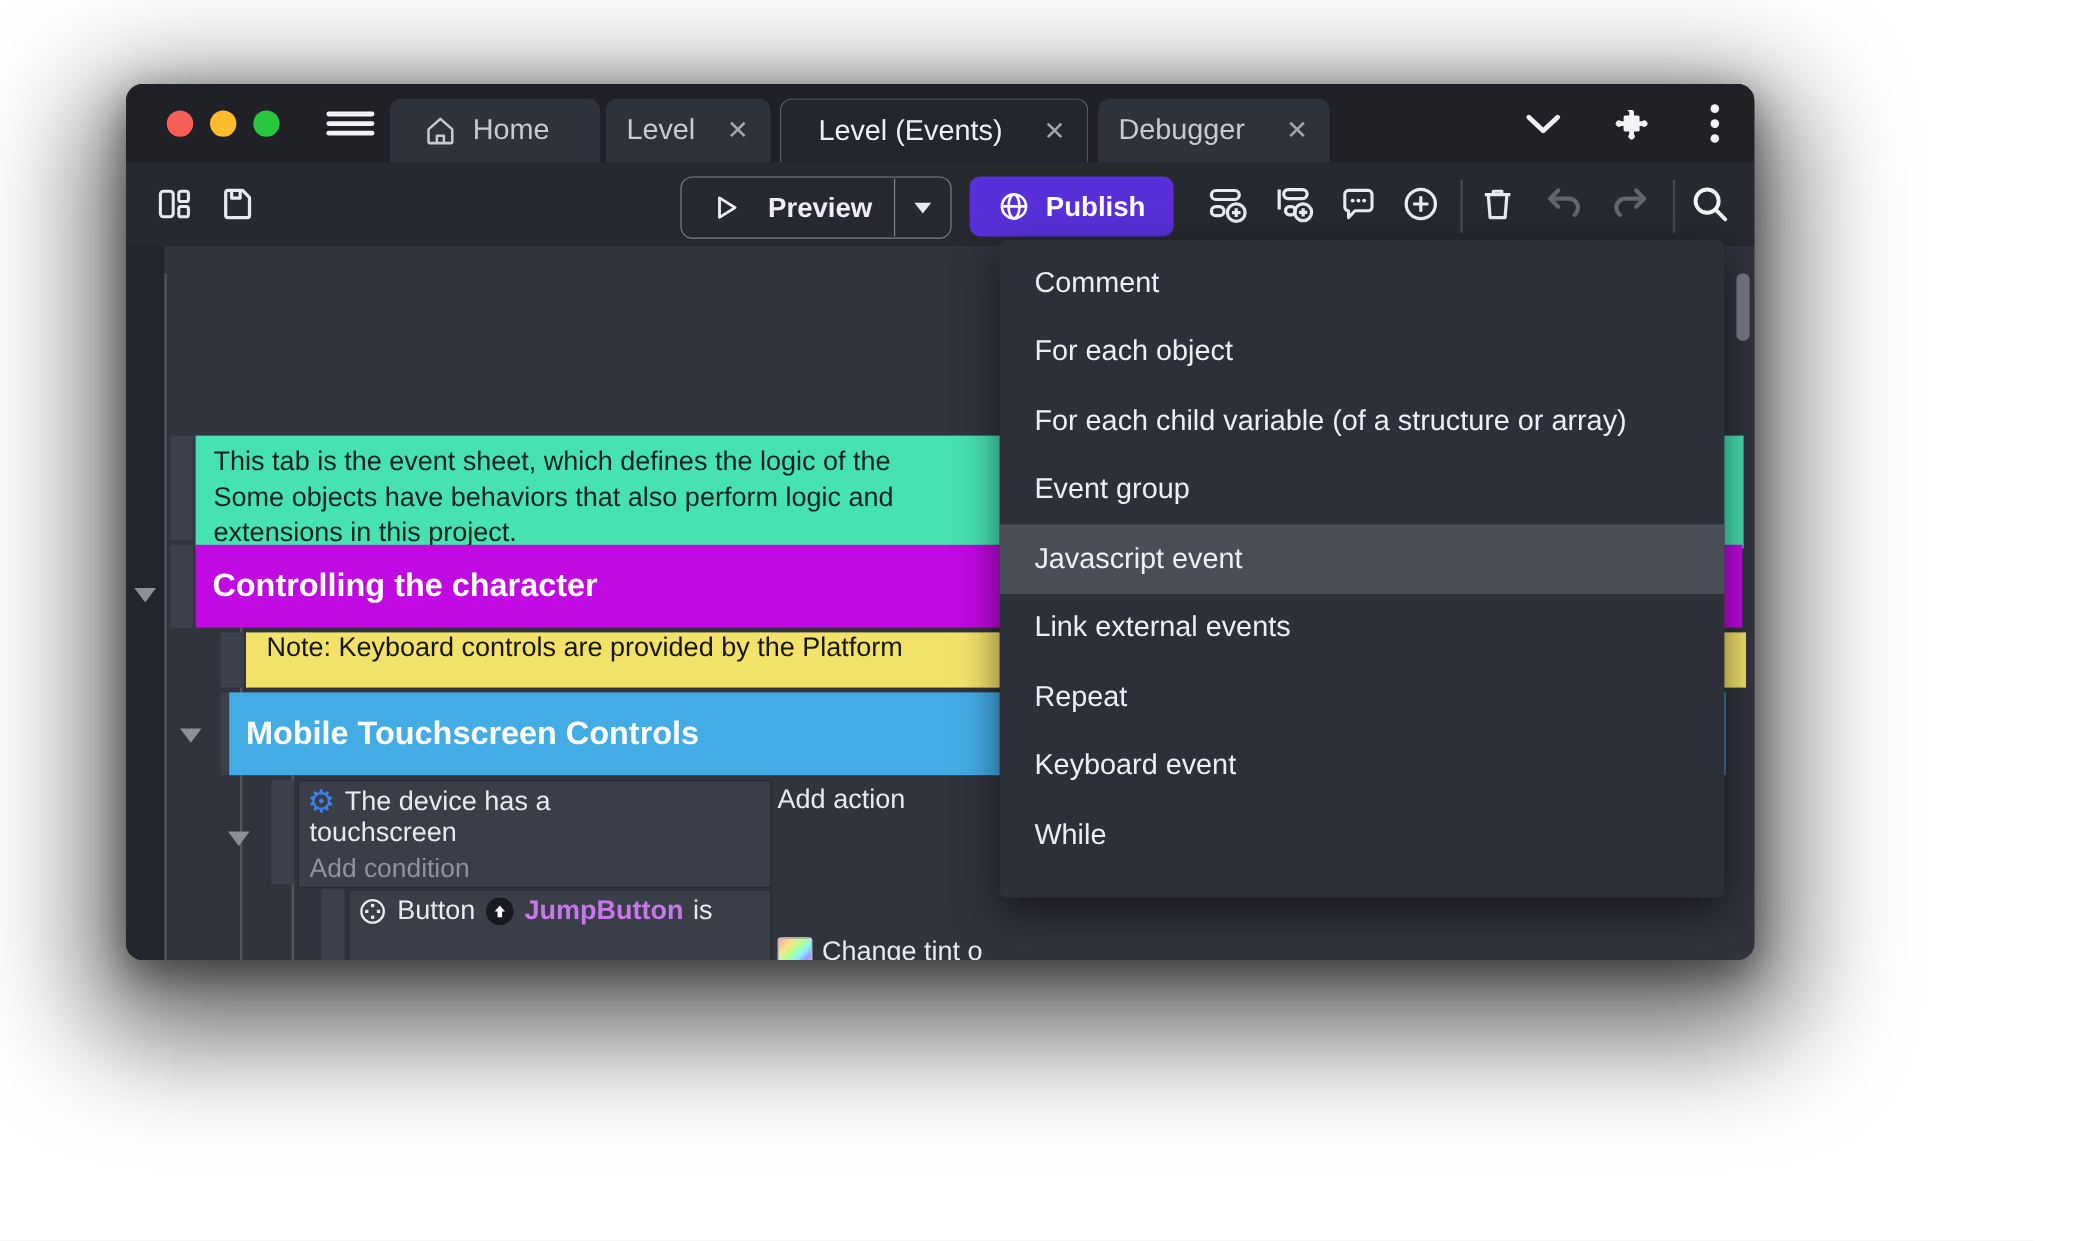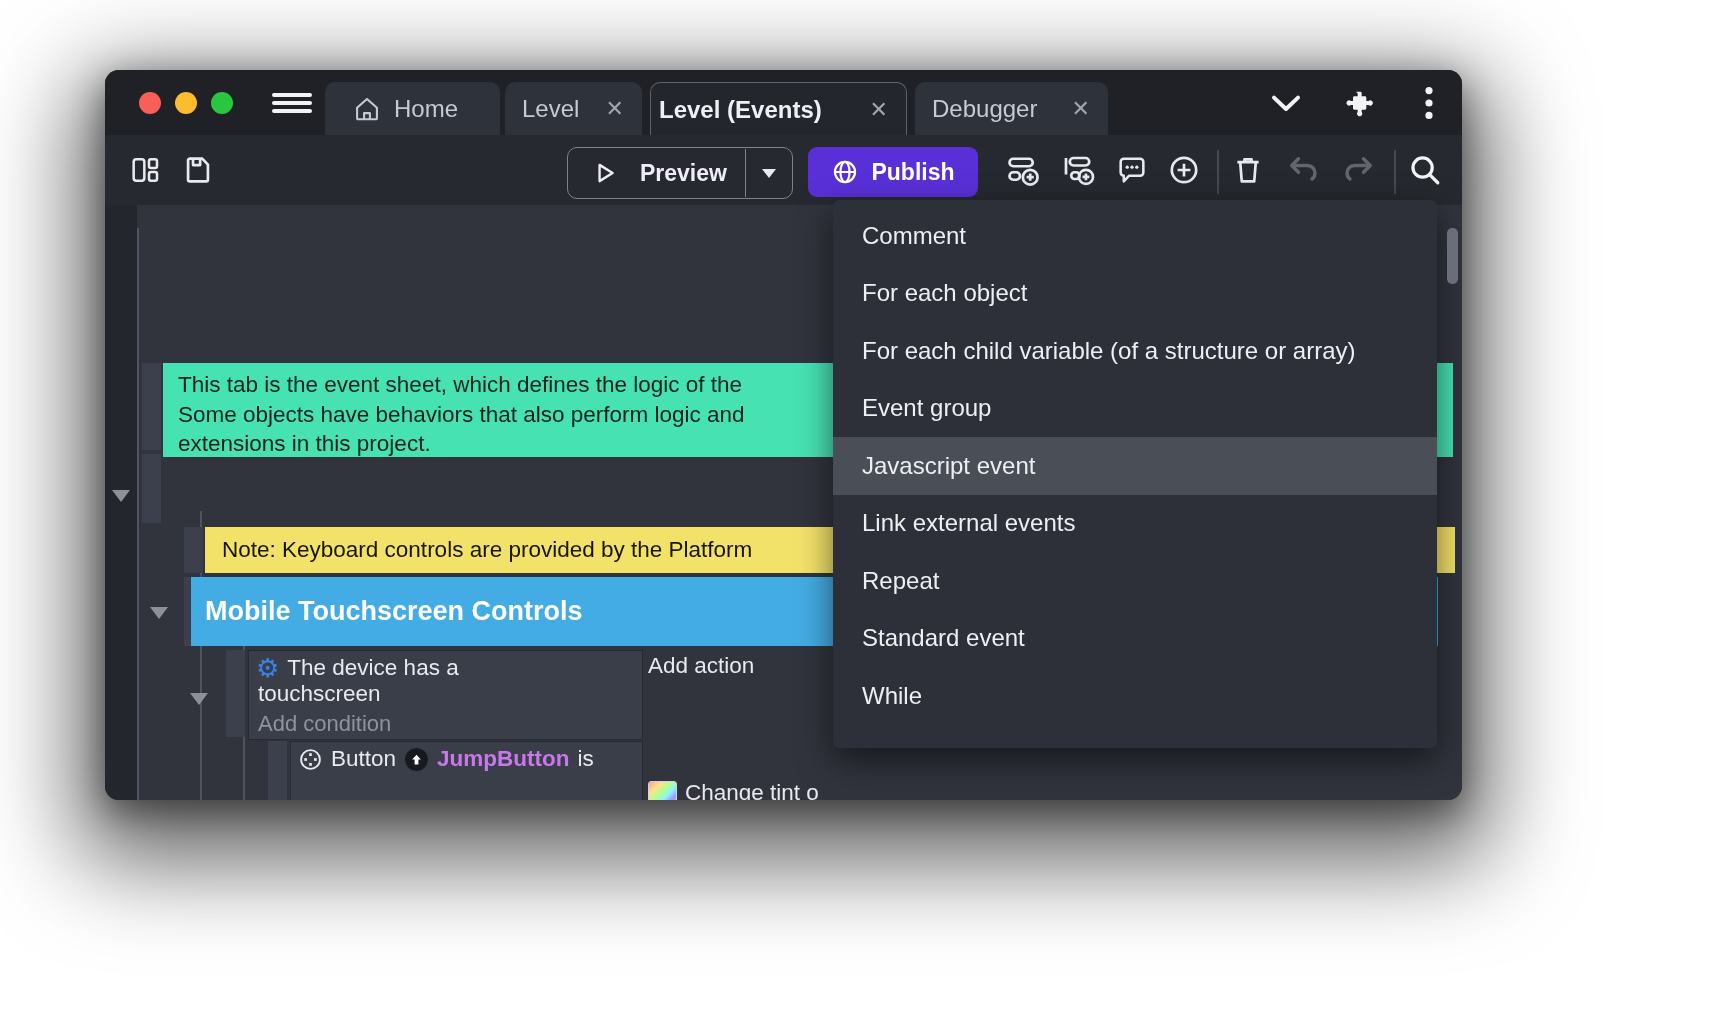--- a/index.html
+++ b/index.html
@@ -32,21 +32,21 @@
   .content{position:absolute;left:0;top:135px;width:100%;height:595px;background:#31343d;overflow:hidden;}
   .marginstrip{position:absolute;left:0;top:0;width:32px;height:595px;background:#24262d;}
   .vline{position:absolute;width:2px;background:#50545e;}
   .tri{position:absolute;width:0;height:0;border-left:9px solid transparent;
     border-right:9px solid transparent;border-top:12px solid #8d9099;cursor:pointer;}
   .gbar{position:absolute;width:19px;background:#3b404c;}
   .block{position:absolute;overflow:hidden;}
   .b-teal{background:#47e2b2;color:#0f231c;font-size:22.5px;line-height:29.5px;padding:7px 0 0 15px;}
   .b-magenta{background:#c109e2;color:#ffffff;font-weight:bold;font-size:27px;
     display:flex;align-items:center;padding-left:14px;}
-  .b-yellow{background:#f3e26a;color:#16160d;font-size:22.5px;display:flex;align-items:center;padding-left:17px;}
+  .b-yellow{background:#f3e26a;color:#16160d;font-size:22.5px;display:flex;align-items:flex-start;padding-left:17px;}
   .b-blue{background:#44ace4;color:#ffffff;font-weight:bold;font-size:27px;display:flex;align-items:center;padding-left:14px;}
   .cell{position:absolute;background:#3a3e48;border:1px solid #272a33;color:#e9eaef;font-size:22.5px;}
   .crow{display:flex;align-items:center;gap:8px;padding:4px 0 0 7px;}
   .addlink{color:#90939c;font-size:22px;padding:4px 0 0 9px;cursor:pointer;}
   .objname{color:#c878ea;font-weight:bold;}
   .action-col{position:absolute;left:543px;color:#e9eaef;font-size:22.5px;}
   .action-line{display:flex;align-items:center;gap:8px;}
   .badge-up{width:23px;height:23px;border-radius:50%;background:#17191f;border:1px solid #3c404a;
     display:flex;align-items:center;justify-content:center;flex:none;}
   .rainbow{width:27px;height:22px;border-radius:3px;flex:none;border:1px solid #d0d4db;
@@ -87,21 +87,21 @@
       </span>
       <span style="margin-left:13px">Home</span>
     </div>
 
     <div class="tab" style="left:400px;width:137px;">
       <span style="margin-left:17px">Level</span>
       <span class="close">✕</span>
     </div>
 
     <div class="tab active" style="left:545px;width:255px;">
-      <span style="margin-left:8px;font-weight:bold;">Level (Events)</span>
+      <span style="margin-left:31px;font-weight:normal;">Level (Events)</span>
       <span class="close">✕</span>
     </div>
 
     <div class="tab" style="left:810px;width:193px;">
       <span style="margin-left:17px">Debugger</span>
       <span class="close">✕</span>
     </div>
 
     <div class="tbicon" style="left:1165px">
       <svg width="32" height="20" viewBox="0 0 24 14">
@@ -247,20 +247,23 @@
     <div class="gbar" style="left:79px;top:372px;height:69px;"></div>
     <div class="gbar" style="left:121px;top:445px;height:87px;"></div>
     <div class="gbar" style="left:163px;top:536px;height:141px;"></div>
 
     <div class="block b-teal" style="left:58px;top:158px;width:1275px;height:87px;">
       <div>This tab is the event sheet, which defines the logic of the</div>
       <div>Some objects have behaviors that also perform logic and</div>
       <div>extensions in this project.</div>
     </div>
 
+    <div class="block b-magenta" style="left:58px;top:249px;width:1275px;height:69px;">
+      <span>Controlling the character</span>
+    </div>
 
     <div class="block b-yellow" style="left:100px;top:322px;width:1233px;height:46px;">
       <span>Note: Keyboard controls are provided by the Platform</span>
     </div>
 
     <div class="block b-blue" style="left:86px;top:372px;width:1233px;height:69px;">
       <span>Mobile Touchscreen Controls</span>
     </div>
 
     <div class="cell" style="left:143px;top:445px;width:393px;height:88px;">
@@ -306,20 +309,20 @@
   </div>
 
   <div class="menu">
     <div class="menuitem">Comment</div>
     <div class="menuitem">For each object</div>
     <div class="menuitem">For each child variable (of a structure or array)</div>
     <div class="menuitem">Event group</div>
     <div class="menuitem hl">Javascript event</div>
     <div class="menuitem">Link external events</div>
     <div class="menuitem">Repeat</div>
-    <div class="menuitem">Standard event</div>
+    <div class="menuitem">Keyboard event</div>
     <div class="menuitem">While</div>
   </div>
 
   <div class="scrollthumb"></div>
 
 </div>
 </div>
 
 </body></html>

